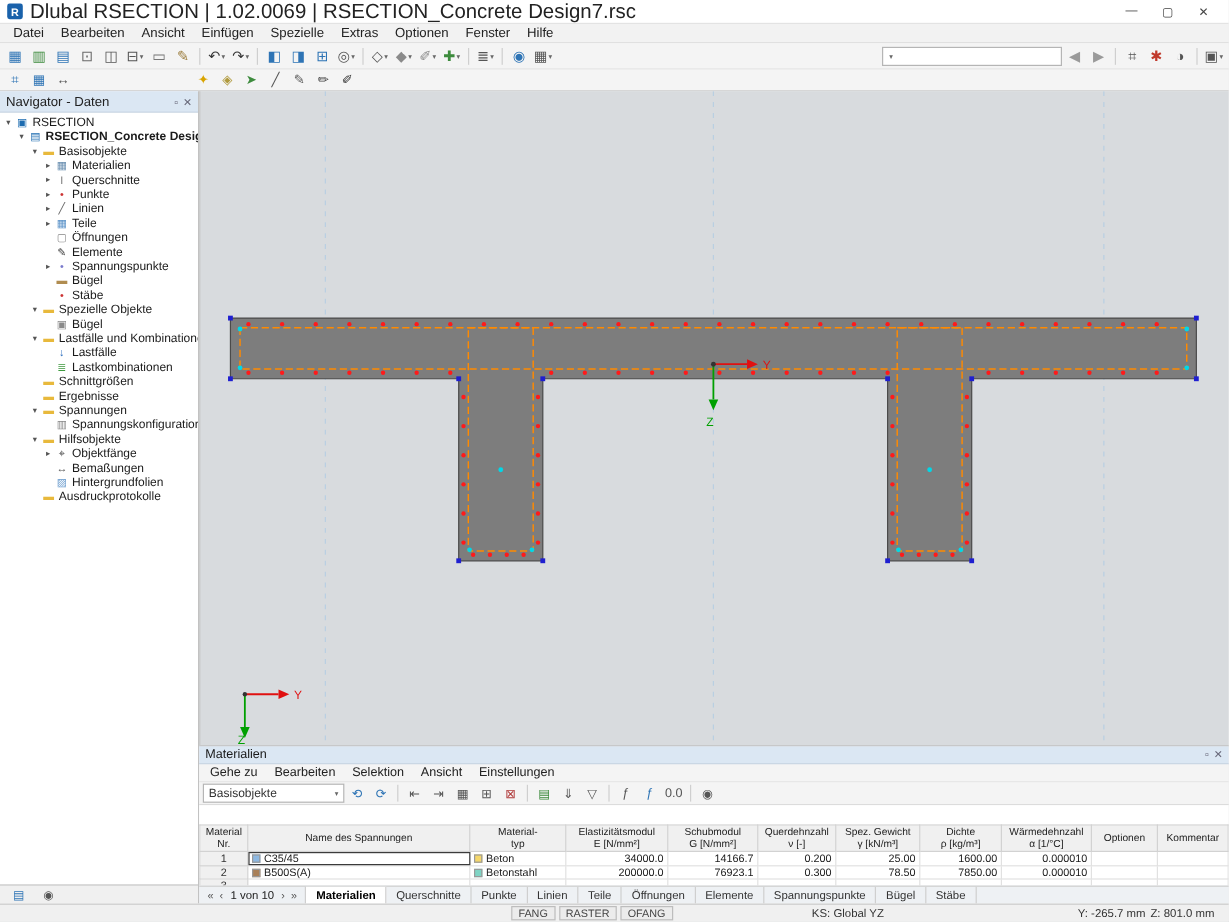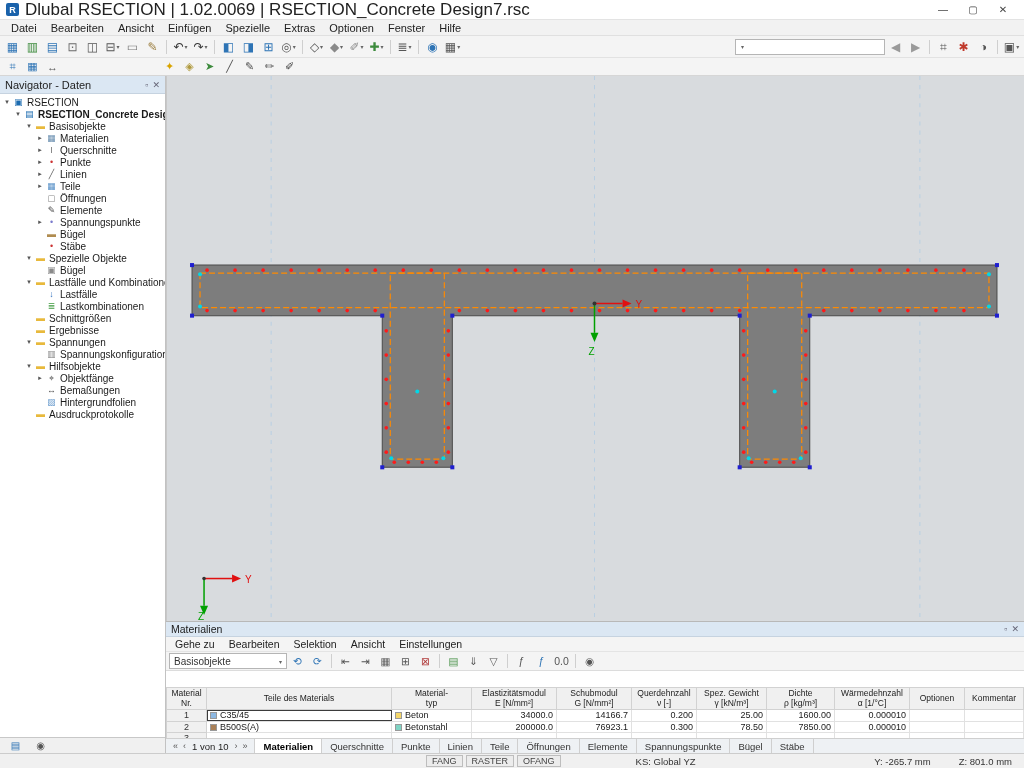--- a/index.html
+++ b/index.html
@@ -72,22 +72,22 @@
   .pager { display:flex; align-items:center; gap:3px; padding:0 6px; color:#444; border-right:1px solid #cfcfcf; }
   .pager .pg-btn { font-size:9px; color:#555; padding:0 1px; }
   .pager .pg-label { font-size:9.5px; padding:8px 2px; color:#222; }
   .sheet-tab { display:flex; align-items:center; padding:0 8px; border-right:1px solid #cfcfcf; color:#333; font-size:9.5px; }
   .sheet-tab.active { background:#ffffff; font-weight:bold; color:#000; }
 
   
   .statusbar { height:15px; background:#f0f0f0; border-top:1px solid #cccccc; display:flex; align-items:center; font-size:9.5px; padding:0 8px; color:#333; }
   .st-spacer { width:418px; }
   .st-box { border:1px solid #bdbdbd; background:#ececec; height:12px; display:flex; align-items:center; padding:0 5px; margin-right:3px; color:#444; font-size:9px; }
-  .st-ks { margin-left:72px; white-space:nowrap; }
-  .st-coords { margin-left:auto; display:flex; gap:28px; padding-right:4px; white-space:nowrap; }
+  .st-ks { margin-left:113px; white-space:nowrap; }
+  .st-coords { margin-left:auto; display:flex; gap:4px; padding-right:4px; white-space:nowrap; }
 </style>
 </head>
 <body>
 
 <div id="app">
 
   <div class="titlebar">
     <div class="app-ico">R</div>
     <div class="title-text">Dlubal RSECTION | 1.02.0069 | RSECTION_Concrete Design7.rsc</div>
     <div class="win-controls">
@@ -506,21 +506,21 @@
                 <col style="width: 70px;">
                 <col style="width: 68px;">
                 <col style="width: 75px;">
                 <col style="width: 55px;">
                 <col>
               </colgroup>
               <thead>
                 <tr>
                   <th>Material
 Nr.</th>
-                  <th>Teile des Materials</th>
+                  <th>Name des Spannungen</th>
                   <th>Material-
 typ</th>
                   <th>Elastizitätsmodul
 E [N/mm²]</th>
                   <th>Schubmodul
 G [N/mm²]</th>
                   <th>Querdehnzahl
 ν [-]</th>
                   <th>Spez. Gewicht
 γ [kN/m³]</th>

